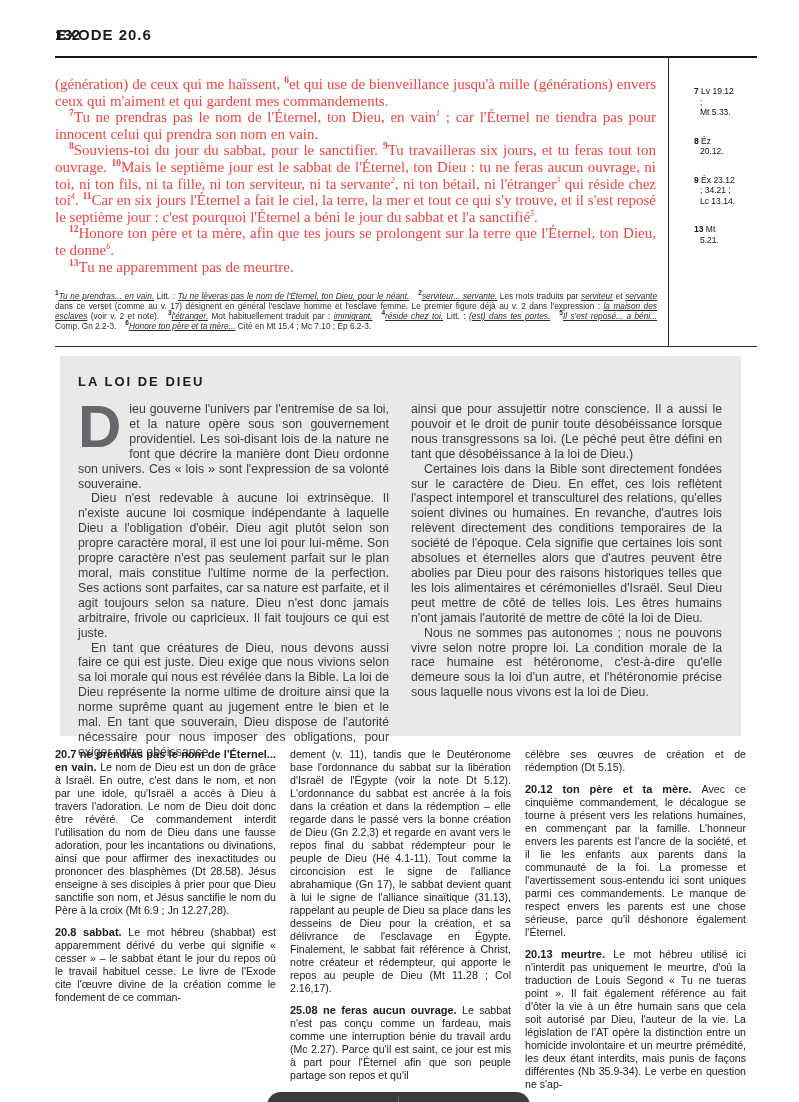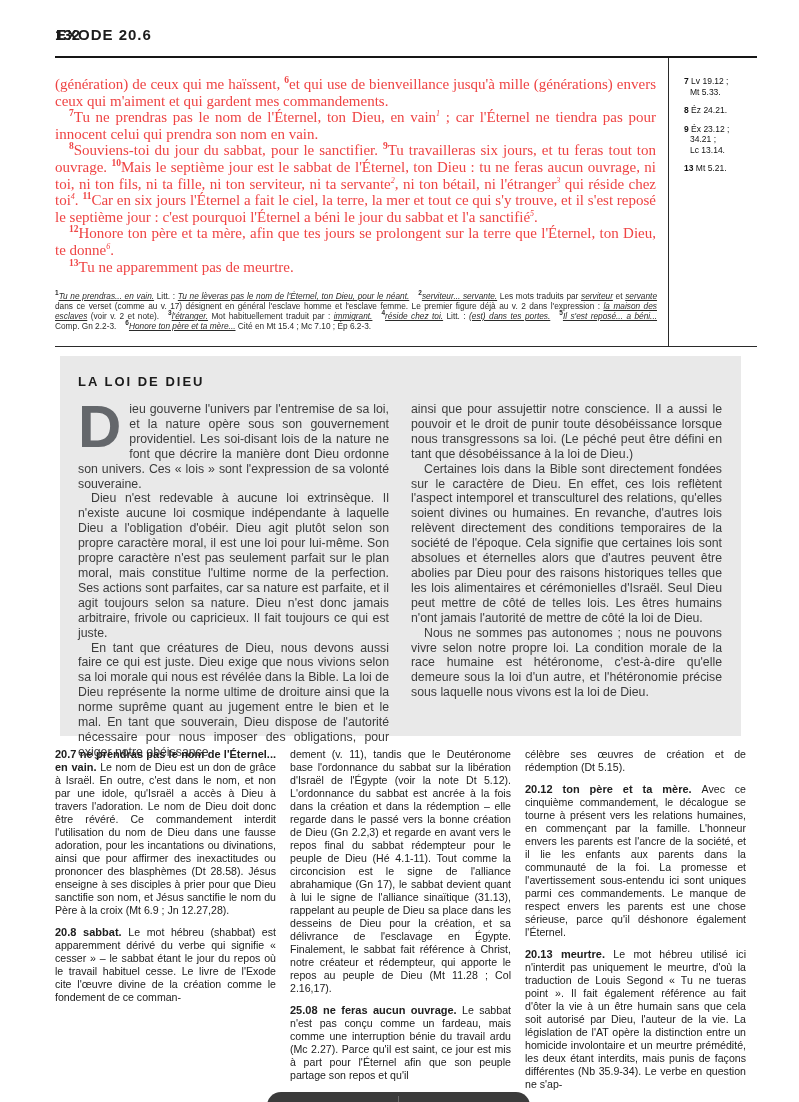--- a/index.html
+++ b/index.html
@@ -14,21 +14,21 @@
   
   .scripture{position:absolute;left:55px;top:76px;width:601px;
              font-family:"Liberation Serif",serif;font-size:15px;line-height:16.6px;
              text-align:justify;color:#ef4444;}
   .scripture p{margin:0;}
   .scripture p.ind{text-indent:14px;}
   .vnum{font-weight:700;font-size:9.5px;vertical-align:super;line-height:0;}
   .fnref{font-style:italic;font-size:8px;vertical-align:super;line-height:0;}
   
   .margin-refs{position:absolute;left:676px;top:68px;width:78px;font-size:8.5px;line-height:10.5px;color:#111;}
-  .mref{white-space:pre-line;padding-left:6px;text-indent:-6px;margin:8px;}
+  .mref{white-space:pre-line;padding-left:6px;text-indent:-6px;margin:18px;}
   .mref b{font-weight:700;}
   
   .footnotes{position:absolute;left:55px;top:291px;width:602px;font-size:8.3px;line-height:10px;
              color:#2b2b2b;text-align:justify;}
   .fn-i{font-style:italic;text-decoration:underline;}
   .fn-sup{font-size:6.5px;vertical-align:super;line-height:0;font-weight:700;}
   .fn-sp{display:inline-block;width:9px;}
   
   .article{position:absolute;left:60px;top:356px;width:681px;height:380px;background:var(--article-bg,#e9e9e9);
            box-sizing:border-box;padding:18px 12px 0 18px;}
@@ -65,21 +65,21 @@
       <p><span>(génération) de ceux qui me haïssent, </span><span class="vnum">6</span><span>et qui use de bienveillance jusqu'à mille (générations) envers ceux qui m'aiment et qui gardent mes commandements.</span></p>
       <p class="ind"><span class="vnum">7</span><span>Tu ne prendras pas le nom de l'Éternel, ton Dieu, en vain</span><span class="fnref">1</span><span> ; car l'Éternel ne tiendra pas pour innocent celui qui prendra son nom en vain.</span></p>
       <p class="ind"><span class="vnum">8</span><span>Souviens-toi du jour du sabbat, pour le sanctifier. </span><span class="vnum">9</span><span>Tu travailleras six jours, et tu feras tout ton ouvrage. </span><span class="vnum">10</span><span>Mais le septième jour est le sabbat de l'Éternel, ton Dieu : tu ne feras aucun ouvrage, ni toi, ni ton fils, ni ta fille, ni ton serviteur, ni ta servante</span><span class="fnref">2</span><span>, ni ton bétail, ni l'étranger</span><span class="fnref">3</span><span> qui réside chez toi</span><span class="fnref">4</span><span>. </span><span class="vnum">11</span><span>Car en six jours l'Éternel a fait le ciel, la terre, la mer et tout ce qui s'y trouve, et il s'est reposé le septième jour : c'est pourquoi l'Éternel a béni le jour du sabbat et l'a sanctifié</span><span class="fnref">5</span><span>.</span></p>
       <p class="ind"><span class="vnum">12</span><span>Honore ton père et ta mère, afin que tes jours se prolongent sur la terre que l'Éternel, ton Dieu, te donne</span><span class="fnref">6</span><span>.</span></p>
       <p class="ind"><span class="vnum">13</span><span>Tu ne apparemment pas de meurtre.</span></p>
     </div>
 
   <div class="margin-refs">
       <p class="mref"><b>7</b><span> Lv 19.12 ;
 Mt 5.33.</span></p>
-      <p class="mref"><b>8</b><span> Éz 24.21.</span></p>
+      <p class="mref"><b>8</b><span> Éz 20.12.</span></p>
       <p class="mref"><b>9</b><span> Éx 23.12 ; 34.21 ;
 Lc 13.14.</span></p>
       <p class="mref"><b>13</b><span> Mt 5.21.</span></p>
     </div>
 
   <div class="footnotes"><span class="fn-sup">1</span><span class="fn-i">Tu ne prendras... en vain.</span><span> Litt. : </span><span class="fn-i">Tu ne lèveras pas le nom de l'Éternel, ton Dieu, pour le néant.</span><span class="fn-sp"></span><span class="fn-sup">2</span><span class="fn-i">serviteur... servante.</span><span> Les mots traduits par </span><span class="fn-i">serviteur</span><span> et </span><span class="fn-i">servante</span><span> dans ce verset (comme au v. 17) désignent en général l'esclave homme et l'esclave femme. Le premier figure déjà au v. 2 dans l'expression : </span><span class="fn-i">la maison des esclaves</span><span> (voir v. 2 et note).</span><span class="fn-sp"></span><span class="fn-sup">3</span><span class="fn-i">l'étranger.</span><span> Mot habituellement traduit par : </span><span class="fn-i">immigrant.</span><span class="fn-sp"></span><span class="fn-sup">4</span><span class="fn-i">réside chez toi.</span><span> Litt. : </span><span class="fn-i">(est) dans tes portes.</span><span class="fn-sp"></span><span class="fn-sup">5</span><span class="fn-i">Il s'est reposé... a béni...</span><span> Comp. Gn 2.2-3.</span><span class="fn-sp"></span><span class="fn-sup">6</span><span class="fn-i">Honore ton père et ta mère...</span><span> Cité en Mt 15.4 ; Mc 7.10 ; Ép 6.2-3.</span></div>
 
   <div class="article">
     <div class="article-title">LA LOI DE DIEU</div>
     <div class="article-cols">

